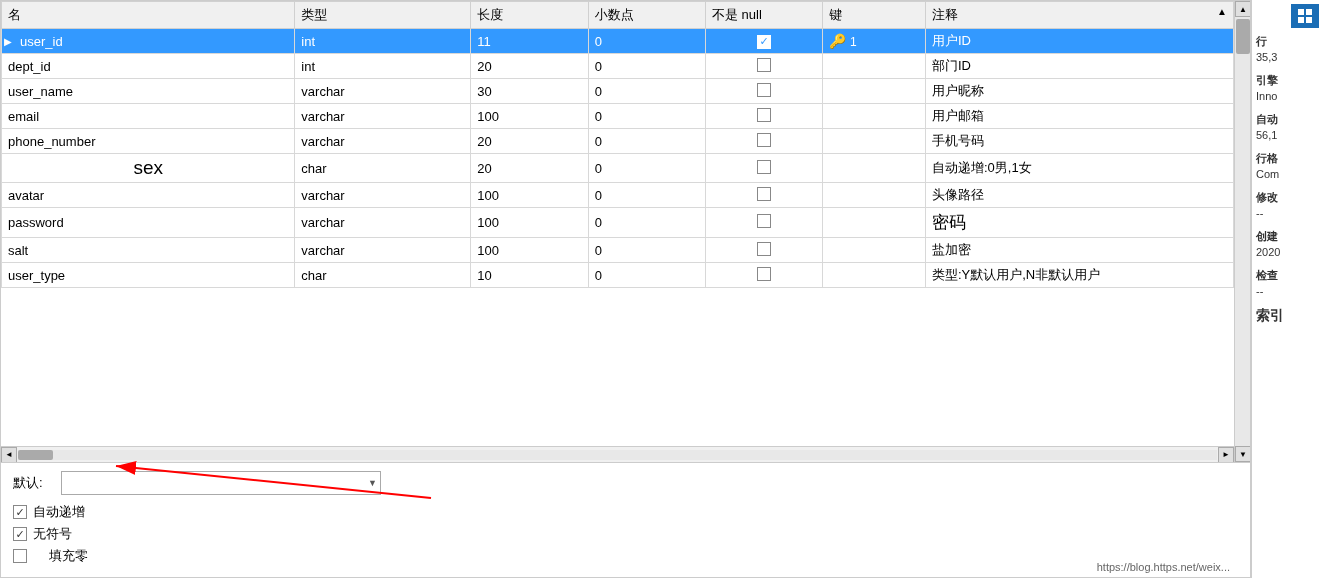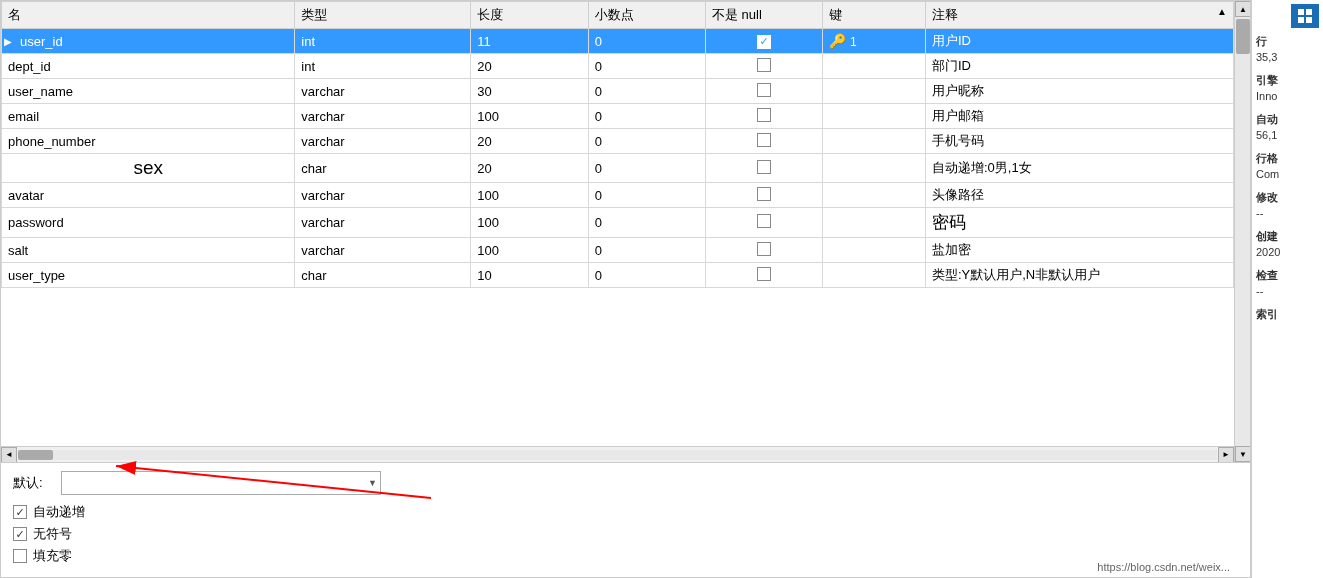--- a/index.html
+++ b/index.html
@@ -187,27 +187,27 @@
         <span style="font-size: 13px;">自动递增</span>
       </div>
 
       <div style="display: flex; align-items: center; gap: 6px; margin-bottom: 4px;">
         <div style="width: 14px; height: 14px; border: 1px solid #888; background: #fff; display: inline-flex; align-items: center; justify-content: center; cursor: pointer; flex-shrink: 0;">
           <span style="font-size: 11px; color: #333;">✓</span>
         </div>
         <span style="font-size: 13px;">无符号</span>
       </div>
 
-      <div style="display: flex; align-items: center; gap: 6px; margin-bottom: 4px;">
+      <div style="display: flex; align-items: center; gap: 22px; margin-bottom: 4px;">
         <div style="width: 14px; height: 14px; border: 1px solid #888; background: #fff; display: inline-flex; align-items: center; justify-content: center; cursor: pointer; flex-shrink: 0;">
         </div>
         <span style="font-size: 13px;">填充零</span>
       </div>
 
-      <div style="position: absolute; bottom: 4px; right: 20px; font-size: 11px; color: #666;">https://blog.csdn.net/weix...</div>
+      <div style="position: absolute; bottom: 4px; right: 20px; font-size: 11px; color: #666;">https://blog.https.net/weix...</div>
     </div>
 
   </div>
 
   <div style="width: 72px; background: #fff; border-left: 1px solid #ccc; padding: 4px; display: flex; flex-direction: column; gap: 2px; overflow: hidden;">
 
     <div style="display: flex; justify-content: flex-end; margin-bottom: 4px;">
       <div style="width: 28px; height: 24px; background: #1a6db5; display: flex; align-items: center; justify-content: center; cursor: pointer;">
         <svg width="16" height="16" viewBox="0 0 16 16" fill="none">
           <rect x="1" y="1" width="6" height="6" fill="white"></rect>
@@ -246,17 +246,17 @@
     <div style="font-size: 11px; color: #333; font-weight: bold;">创建</div>
     <div style="font-size: 11px; color: #333;">2020</div>
 
     <div style="height: 6px;"></div>
 
     <div style="font-size: 11px; color: #333; font-weight: bold;">检查</div>
     <div style="font-size: 11px; color: #333;">--</div>
 
     <div style="height: 6px;"></div>
 
-    <div style="font-size: 11px; color: #333; font-weight: bold;">索引</div>
+    <div style="font-size: 14px; color: #333; font-weight: bold;">索引</div>
 
   </div>
 
 </div>
 
 </body></html>

